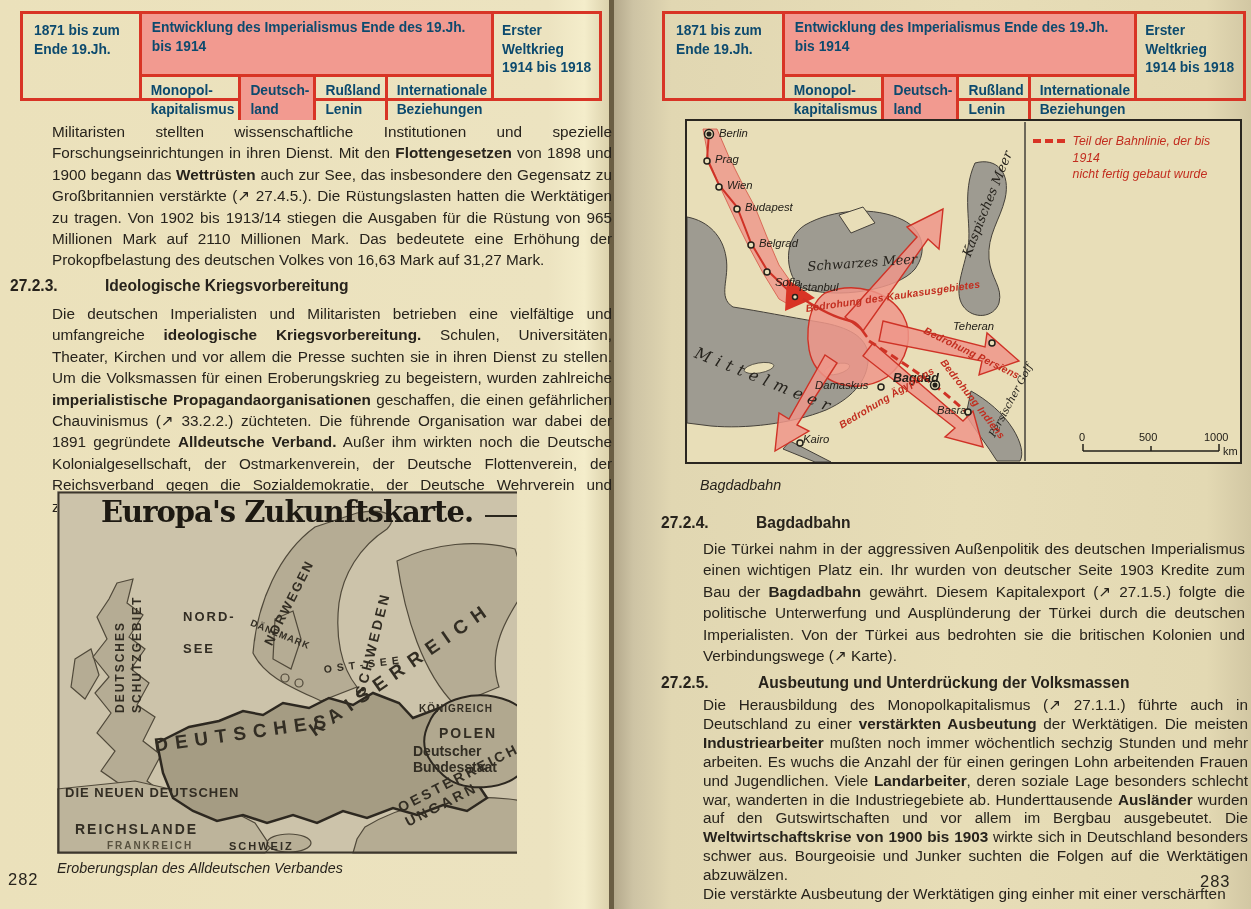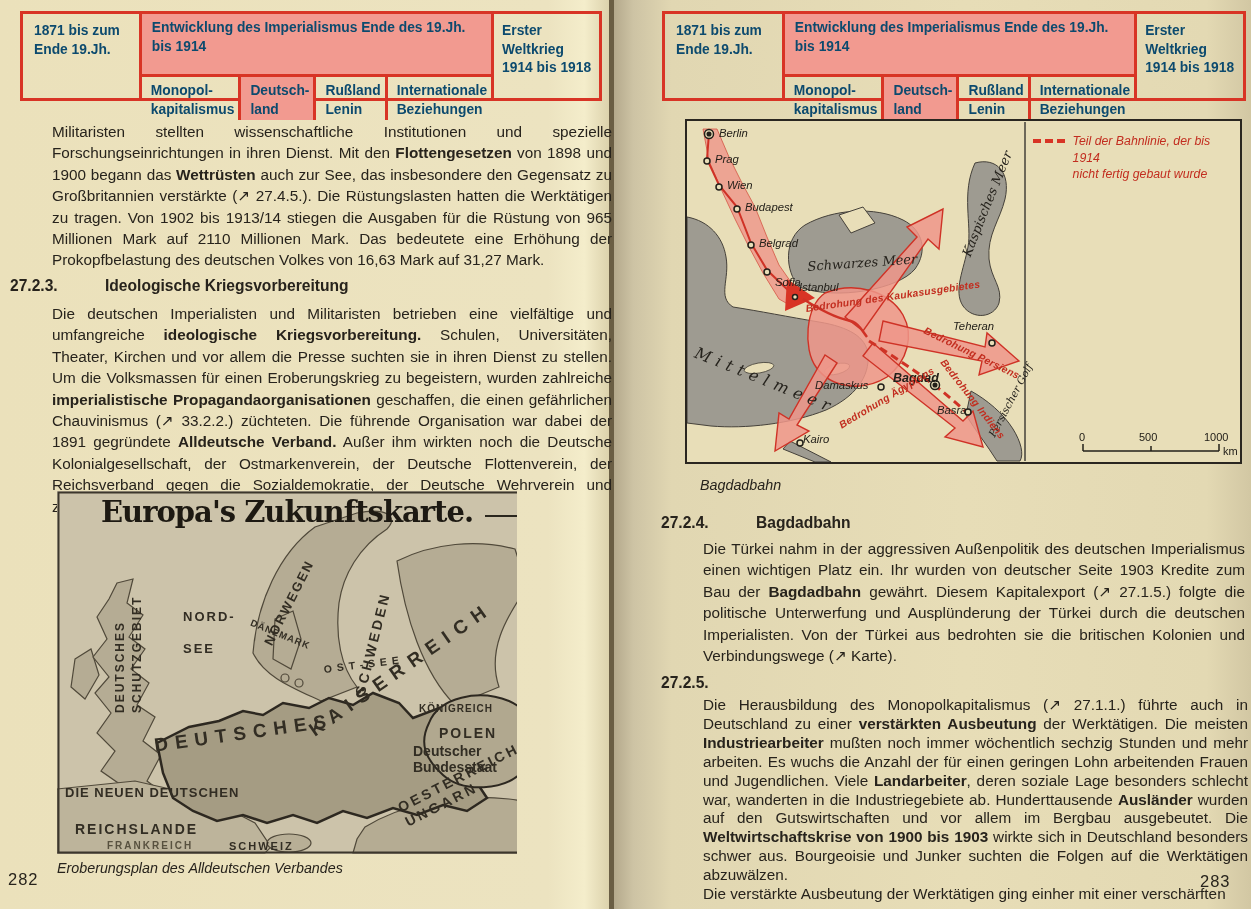--- a/index.html
+++ b/index.html
@@ -226,17 +226,18 @@
     <div class="scalenum" style="left:536px;top:324px;">km</div>
   </div>
 
   <div class="caption" style="left:700px;top:477px;">Bagdadbahn</div>
 
   <div class="secnum" style="left:661px;top:514px;">27.2.4.</div>
   <div class="sectitle" style="left:756px;top:514px;">Bagdadbahn</div>
   <div class="para" style="left:703px;top:538px;width:542px;"><span>Die Türkei nahm in der aggressiven Außenpolitik des deutschen Imperialismus einen wichtigen Platz ein. Ihr wurden von deutscher Seite 1903 Kredite zum Bau der </span><span class="b">Bagdadbahn</span><span> gewährt. Diesem Kapitalexport (↗ 27.1.5.) folgte die politische Unterwerfung und Ausplünderung der Türkei durch die deutschen Imperialisten. Von der Türkei aus bedrohten sie die britischen Kolonien und Verbindungswege (↗ Karte).</span></div>
 
   <div class="secnum" style="left:661px;top:674px;">27.2.5.</div>
+  <div class="sectitle" style="left:758px;top:674px;">Ausbeutung und Unterdrückung der Volksmassen</div>
   <div class="para" style="left:703px;top:696px;width:545px;line-height:18.9px;white-space:pre-line;"><span>Die Herausbildung des Monopolkapitalismus (↗ 27.1.1.) führte auch in Deutschland zu einer </span><span class="b">verstärkten Ausbeutung</span><span> der Werktätigen. Die meisten </span><span class="b">Industriearbeiter</span><span> mußten noch immer wöchentlich sechzig Stunden und mehr arbeiten. Es wuchs die Anzahl der für einen geringen Lohn arbeitenden Frauen und Jugendlichen. Viele </span><span class="b">Landarbeiter</span><span>, deren soziale Lage besonders schlecht war, wanderten in die Industriegebiete ab. Hunderttausende </span><span class="b">Ausländer</span><span> wurden auf den Gutswirtschaften und vor allem im Bergbau ausgebeutet. Die </span><span class="b">Weltwirtschaftskrise von 1900 bis 1903</span><span> wirkte sich in Deutschland besonders schwer aus. Bourgeoisie und Junker suchten die Folgen auf die Werktätigen abzuwälzen.
 Die verstärkte Ausbeutung der Werktätigen ging einher mit einer verschärften</span></div>
 
   <div class="pagenum" style="left:1200px;top:872px;">283</div>
 </div>
 
 </body></html>

